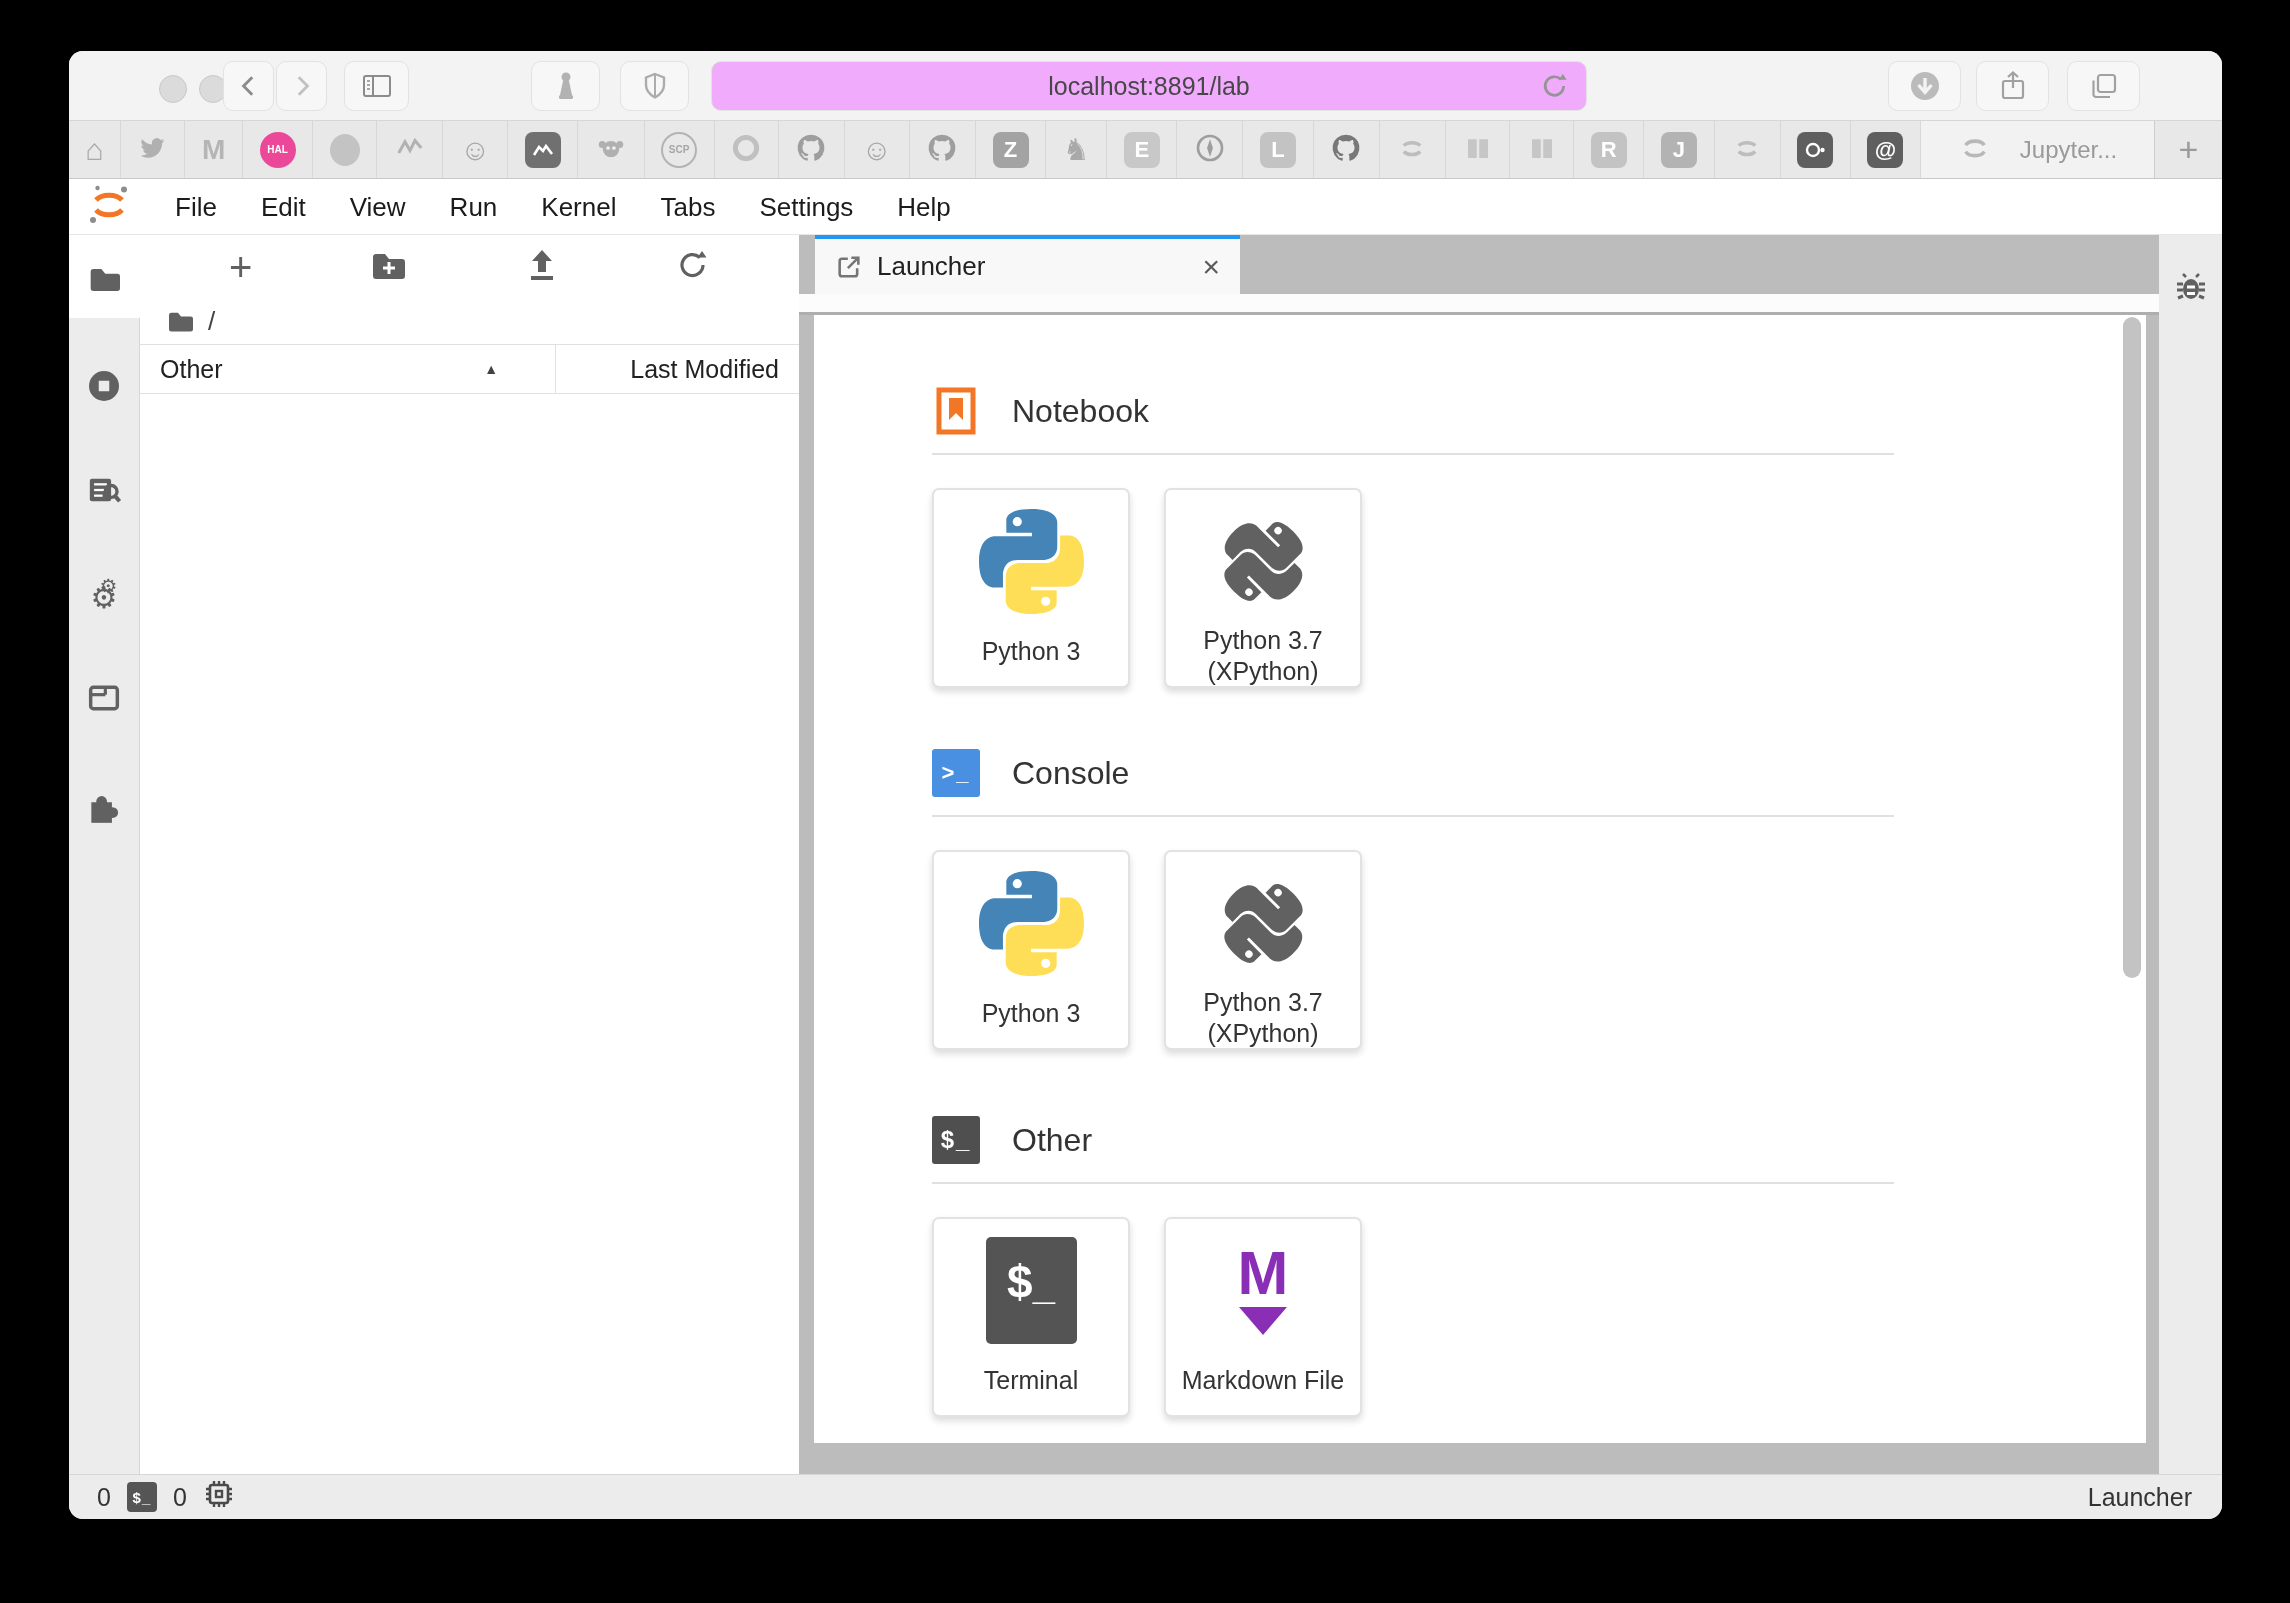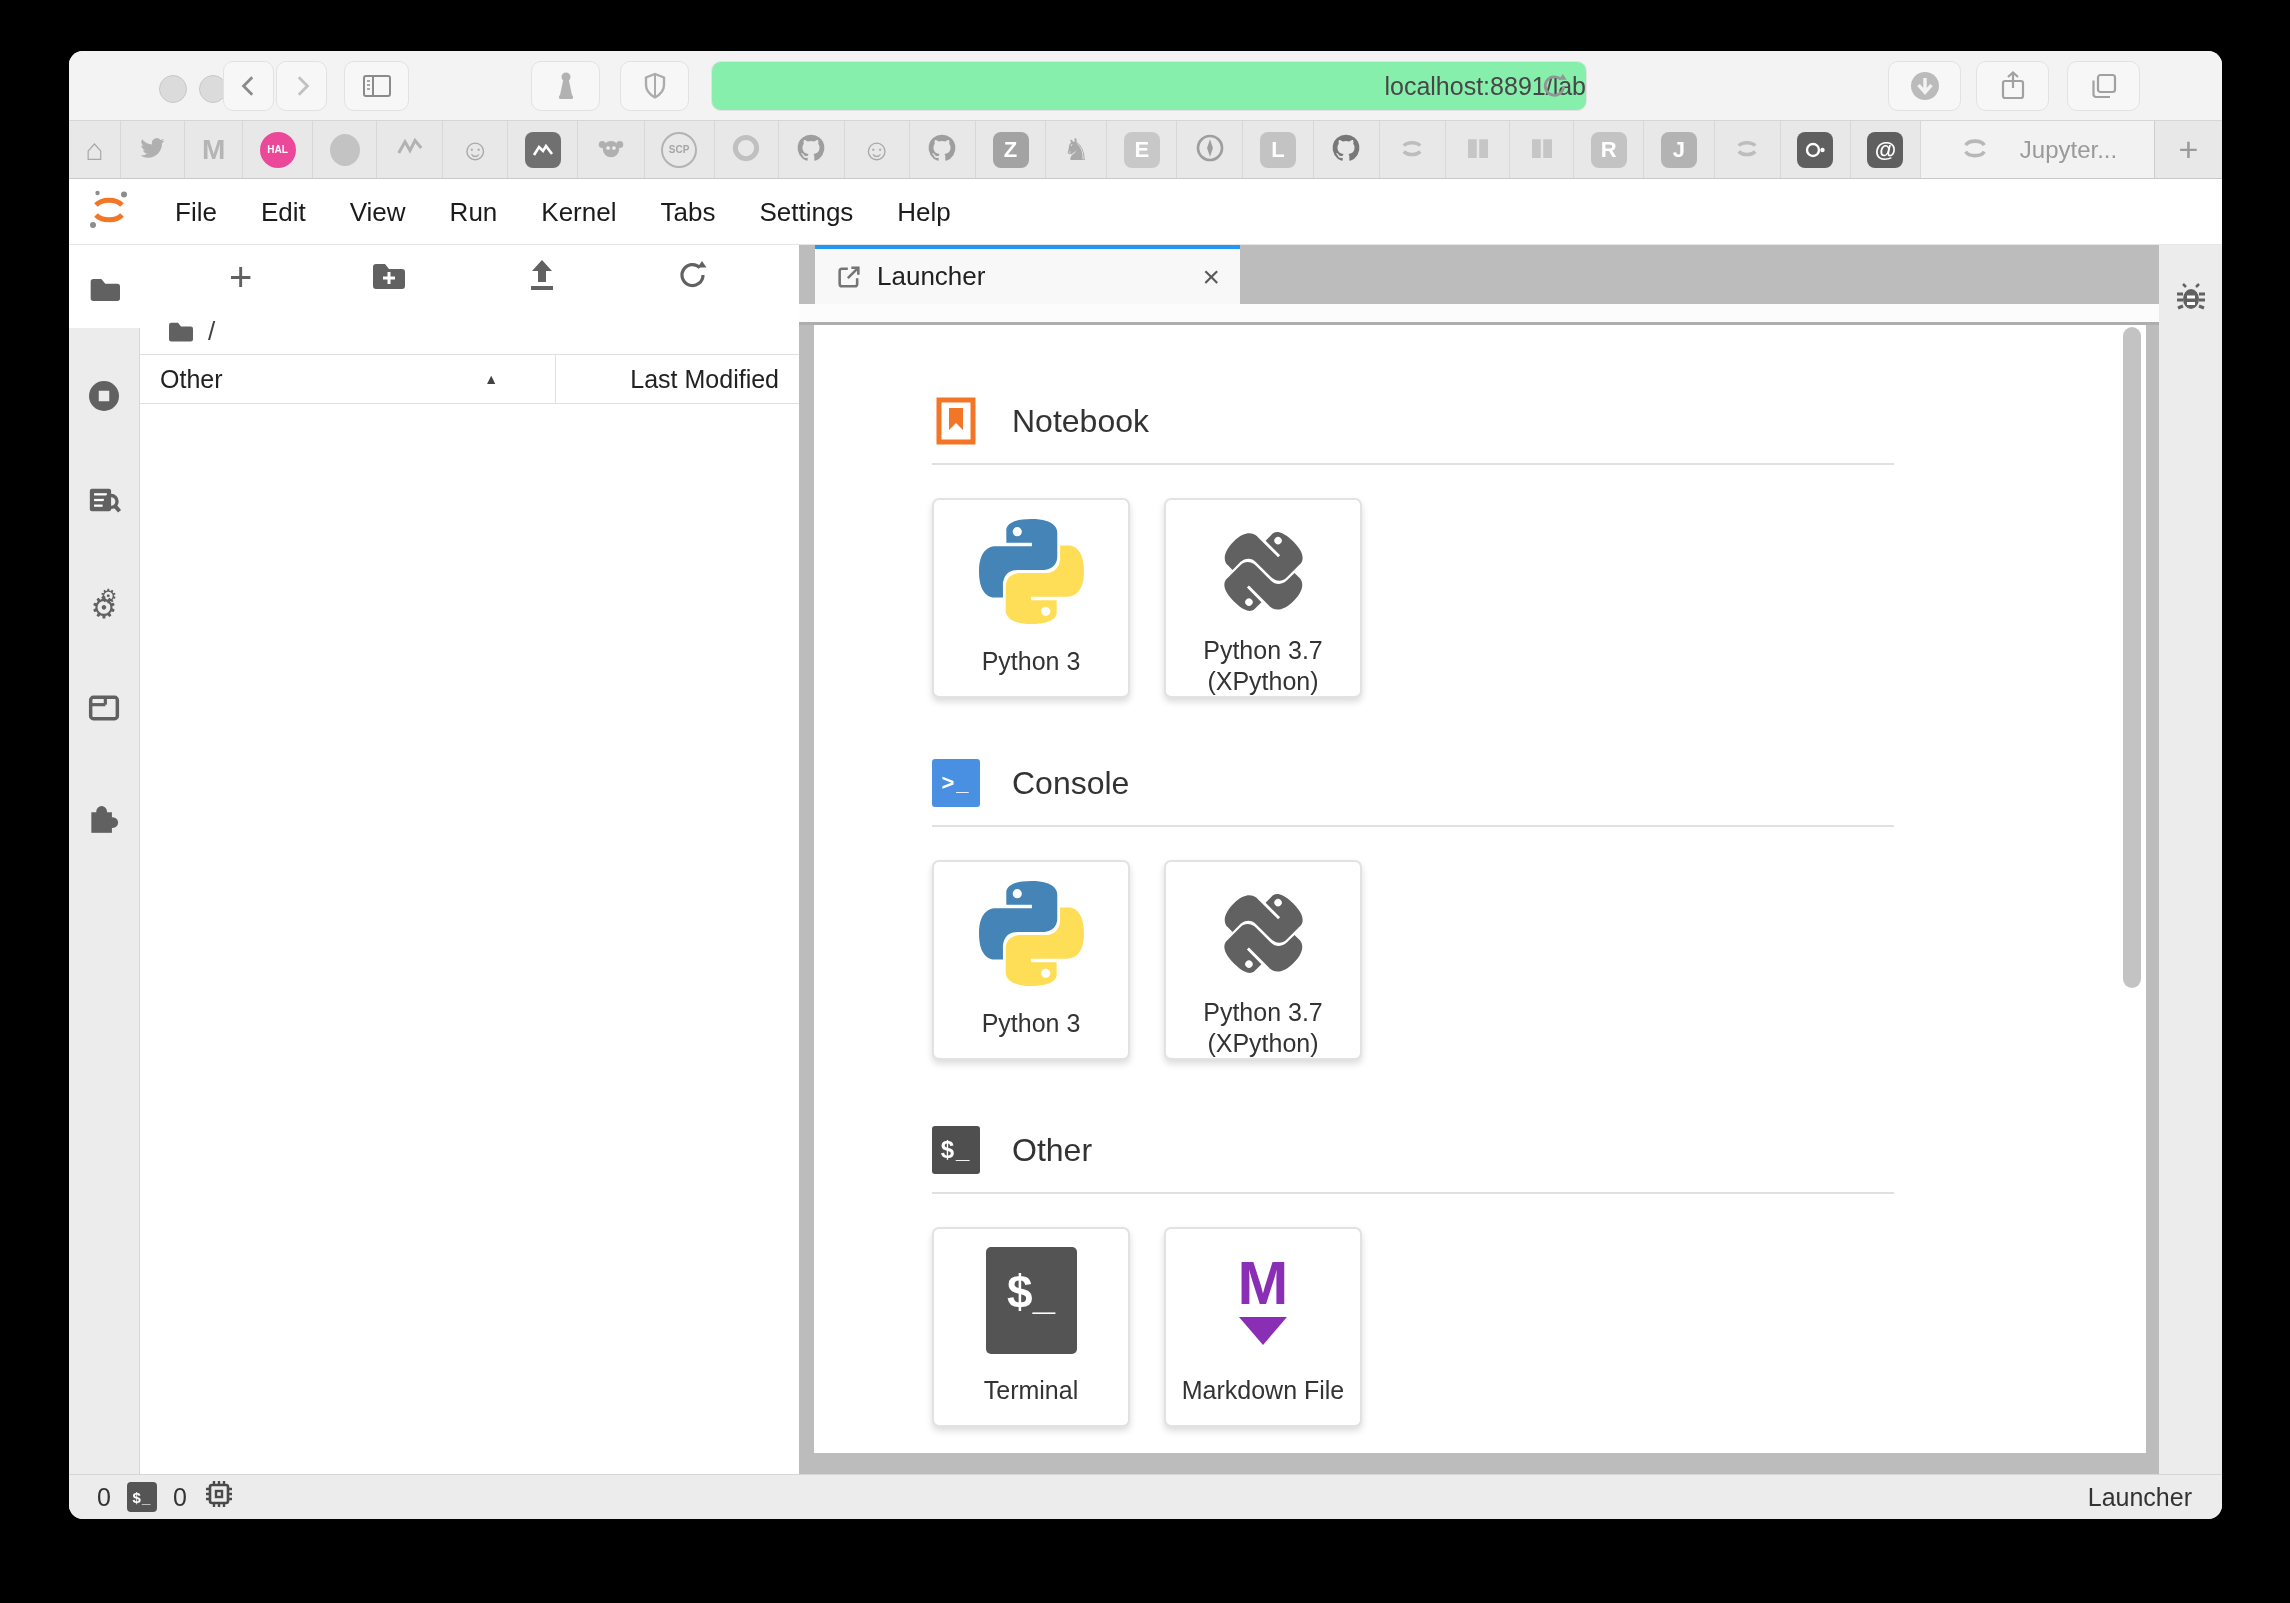--- a/index.html
+++ b/index.html
@@ -4,32 +4,32 @@
 <style>
   html,body{margin:0;padding:0;background:#000;width:2291px;height:1604px;overflow:hidden;
     font-family:"Liberation Sans","DejaVu Sans",sans-serif;-webkit-font-smoothing:antialiased;}
   .window{position:absolute;left:69px;top:51px;width:2153px;height:1468px;border-radius:14px;
     overflow:hidden;background:#f4f3f4;display:flex;flex-direction:column;}
   
   .btoolbar{height:69px;position:relative;background:#f4f3f4;flex:none;}
   .tlight{position:absolute;top:24px;width:28px;height:28px;border-radius:50%;background:#dcdbdc;border:1px solid #c9c8c9;box-sizing:border-box;}
   .bbtn{position:absolute;top:10px;height:50px;border:1px solid #e3e2e3;background:#f8f7f8;border-radius:10px;
     display:flex;align-items:center;justify-content:center;color:#8f8f8f;box-sizing:border-box;}
-  .urlfield{position:absolute;left:642px;top:10px;width:876px;height:50px;background:#86efac;border:1px solid #e3e2e3;
-    border-radius:10px;display:flex;align-items:center;justify-content:flex-end;font-size:25px;color:#474747;box-sizing:border-box;}
+  .urlfield{position:absolute;left:642px;top:10px;width:876px;height:50px;background:#f0abfc;border:1px solid #e3e2e3;
+    border-radius:10px;display:flex;align-items:center;justify-content:center;font-size:25px;color:#474747;box-sizing:border-box;}
   .urlreload{position:absolute;right:14px;top:10px;color:#919191;}
   
   .pbar{height:57px;background:#e9e8e9;border-top:1px solid #d7d6d7;border-bottom:1px solid #c9c8c9;display:flex;flex:none;}
   .pcell{flex:1 1 auto;max-width:73px;border-right:1px solid #d9d8d9;display:flex;align-items:center;justify-content:center;box-sizing:border-box;color:#a9a9a9;}
   .pbadge{display:flex;align-items:center;justify-content:center;border-radius:8px;color:#fff;font-weight:bold;}
   .pactive{flex:none;width:233px;background:#f3f2f3;border-right:1px solid #cecdce;display:flex;align-items:center;justify-content:center;gap:28px;}
   .pactive .lbl{font-size:24px;color:#9a9a9a;}
   .pplus{flex:none;width:67px;display:flex;align-items:center;justify-content:center;color:#9a9a9a;font-size:34px;}
   
-  .menubar{height:66px;background:#ffffff;border-bottom:1px solid #e6e6e6;display:flex;align-items:center;flex:none;padding-left:18px;box-sizing:border-box;}
+  .menubar{height:56px;background:#ffffff;border-bottom:1px solid #e6e6e6;display:flex;align-items:center;flex:none;padding-left:18px;box-sizing:border-box;}
   .menuitems{display:flex;margin-left:22px;}
   .menuitem{padding:0 22px;font-size:26px;color:#1b1b1b;line-height:58px;}
   
   .app{flex:1 1 auto;display:flex;min-height:0;}
   .abar{width:71px;background:#ececec;position:relative;flex:none;border-right:1px solid #d8d8d8;box-sizing:border-box;}
   .abar .activepatch{position:absolute;left:0;top:0;width:71px;height:83px;background:#ffffff;}
   .aicon{position:absolute;left:0;width:70px;display:flex;justify-content:center;color:#616161;}
   .fbrowser{width:659px;background:#ffffff;flex:none;display:flex;flex-direction:column;}
   .fbtools{height:63px;display:flex;align-items:center;justify-content:space-around;padding:0 30px;color:#616161;}
   .fbcrumb{height:46px;display:flex;align-items:center;padding-left:26px;gap:12px;font-size:26px;color:#424242;}

